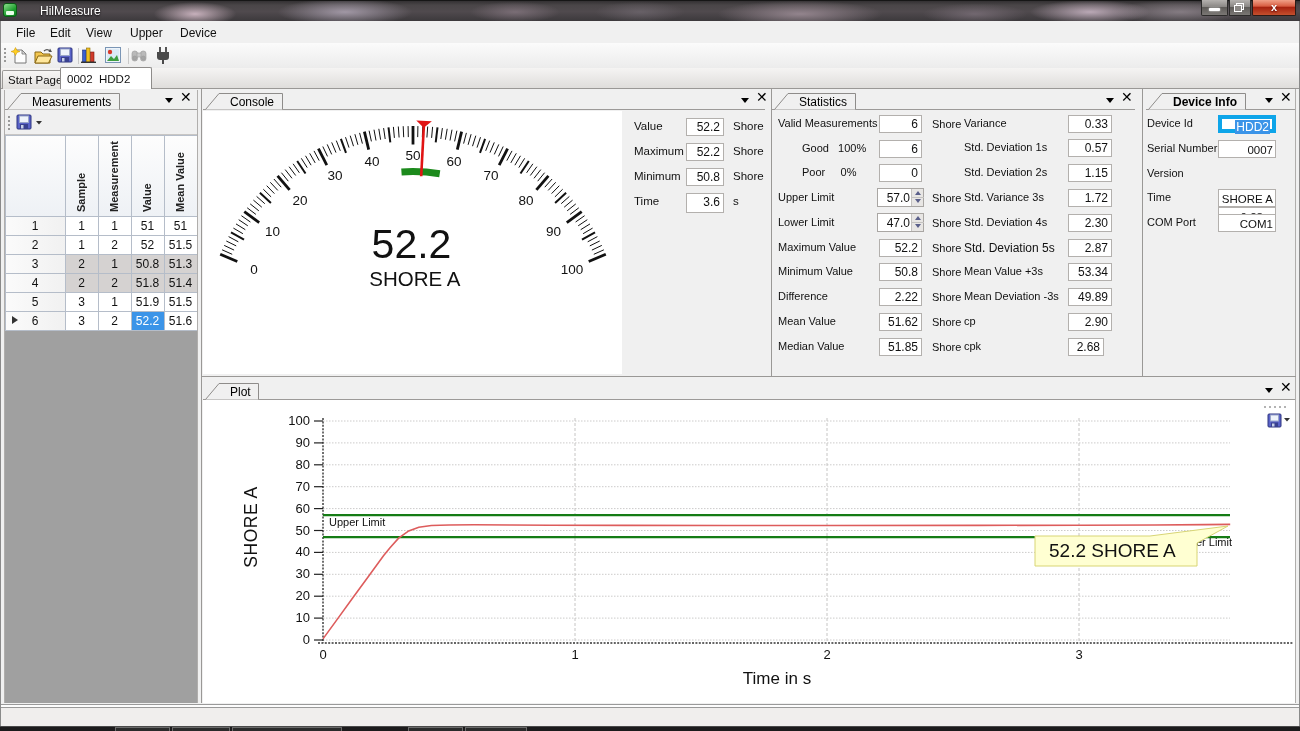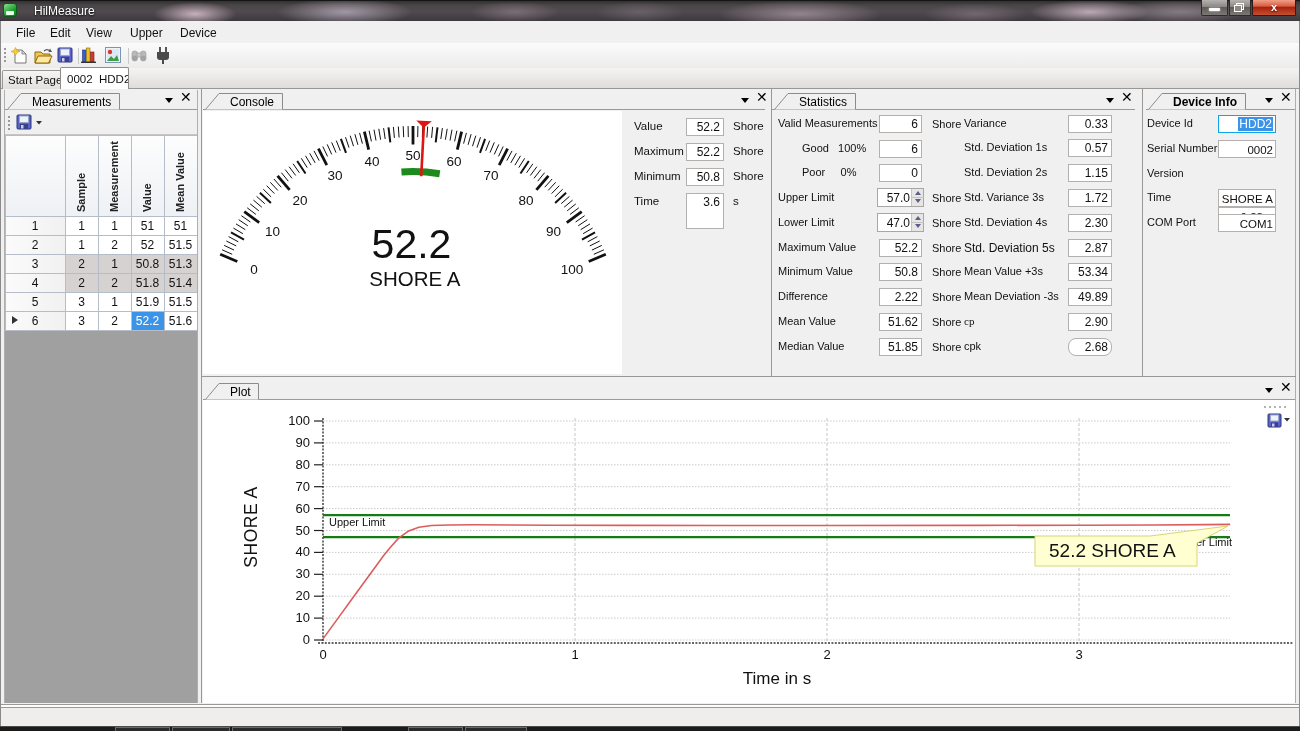--- a/index.html
+++ b/index.html
@@ -19,21 +19,21 @@
  radial-gradient(ellipse 110px 18px at 800px 14px, rgba(165,148,158,.8), rgba(165,148,158,0) 75%),
  radial-gradient(ellipse 80px 16px at 1090px 12px, rgba(205,185,200,.85), rgba(205,185,200,0) 75%),
  radial-gradient(ellipse 70px 14px at 975px 14px, rgba(130,118,128,.7), rgba(130,118,128,0) 75%),
  radial-gradient(ellipse 90px 16px at 1180px 12px, rgba(150,140,148,.75), rgba(150,140,148,0) 75%),
  radial-gradient(ellipse 60px 14px at 640px 12px, rgba(120,112,120,.6), rgba(120,112,120,0) 75%),
  linear-gradient(180deg,#2e2c2e 0%,#4a4648 25%,#504a4e 55%,#3c393c 100%);">
  <div class="abs" style="left:0;top:0;width:1300px;height:1px;background:#161616"></div>
  <div class="abs" style="left:3px;top:3px;width:14px;height:14px;border-radius:3px;background:linear-gradient(145deg,#8fe08f,#1e9e2e 60%,#0d7a1d);border:1px solid #0a5a14">
    <div class="abs" style="left:2px;top:7px;width:8px;height:4px;background:#eaffea;border-radius:1px"></div>
  </div>
- <div class="abs" style="left:34px;top:4px;color:#fff;font-size:12px;text-shadow:0 1px 2px #000;">HilMeasure</div>
+ <div class="abs" style="left:40px;top:4px;color:#fff;font-size:12px;text-shadow:0 1px 2px #000;">HilMeasure</div>
  <div class="abs" style="left:1201px;top:0;width:27px;height:16px;background:linear-gradient(180deg,#b5b2af 0%,#8a8784 45%,#5e5b58 50%,#7b7875 100%);border:1px solid #2c2b2a;border-top:none;border-radius:0 0 2px 2px;">
    <div class="abs" style="left:7px;top:8px;width:11px;height:3px;background:#fff;border-radius:1px;box-shadow:0 0 2px #fff"></div>
     </div>
  <div class="abs" style="left:1229px;top:0;width:22px;height:16px;background:linear-gradient(180deg,#b5b2af 0%,#8a8784 45%,#5e5b58 50%,#7b7875 100%);border:1px solid #2c2b2a;border-top:none;">
    <div class="abs" style="left:6px;top:3px;width:8px;height:7px;border:1px solid #fff;background:rgba(255,255,255,.15)"></div>
    <div class="abs" style="left:4px;top:5px;width:8px;height:7px;border:1px solid #fff;background:#8a8784"></div>
     </div>
  <div class="abs" style="left:1252px;top:0;width:44px;height:16px;background:linear-gradient(180deg,#f0a088 0%,#d95f44 40%,#a72310 50%,#c4502e 100%);border:1px solid #2c1b16;border-top:none;border-radius:0 0 2px 2px;color:#fff;font-weight:bold;font-size:11px;text-align:center;line-height:14px;text-shadow:0 1px 2px #500;">x</div>
 </div>
 
@@ -98,21 +98,21 @@
         <rect x="9" y="0" width="2" height="5" fill="#555"></rect>
    <path d="M1,5 h12 v5 q0,3 -3,3 h-6 q-3,0 -3,-3 z" fill="#4a4a4a"></path>
    <rect x="6" y="13" width="2" height="4" fill="#4a4a4a"></rect>
   </g>
  </svg>
 </div>
 
 <div class="abs" style="left:0;top:68px;width:1300px;height:21px;background:linear-gradient(180deg,#f5f4f3,#dedcda);"></div>
 <div class="abs" style="left:0;top:88px;width:1300px;height:1px;background:#9a9896;"></div>
 <div class="abs" style="left:2px;top:70px;width:61px;height:19px;background:linear-gradient(180deg,#f6f5f4,#e2e0de);border:1px solid #9a9896;border-bottom:none;border-radius:2px 2px 0 0;font-size:11.5px;padding:3px 0 0 5px;white-space:nowrap;overflow:hidden;">Start Page</div>
-<div class="abs" style="left:60px;top:67px;width:69px;height:22px;background:#fff;border:1px solid #8e8c8a;border-bottom:none;border-radius:2px 2px 0 0;font-size:11.5px;padding:5px 0 0 6px;z-index:3;white-space:nowrap;overflow:hidden;">0002&nbsp; HDD2</div>
+<div class="abs" style="left:60px;top:67px;width:92px;height:22px;background:#fff;border:1px solid #8e8c8a;border-bottom:none;border-radius:2px 2px 0 0;font-size:11.5px;padding:5px 0 0 6px;z-index:3;white-space:nowrap;overflow:hidden;">0002&nbsp; HDD2</div>
 <div class="capline" style="left:5px;top:109px;width:192px;"></div>
 <svg class="abs" style="left:7px;top:93px;z-index:2;" width="115" height="18">
     <path d="M0.5,16.5 L14,0.5 H112.5 V16.5" fill="#f0f0f0" stroke="#8e8c8a" stroke-width="1"></path>
     <text x="25" y="13" font-size="12" font-family="Liberation Sans, sans-serif" fill="#000">Measurements</text>
   </svg>
 <div class="abs" style="left:165px;top:98px;width:0;height:0;border-left:4.5px solid transparent;border-right:4.5px solid transparent;border-top:5px solid #000;"></div>
 <div class="cbtn" style="left:180px;top:92px;font-size:14px;">✕</div>
 <div class="abs" style="left:5px;top:111px;width:192px;height:24px;background:#f0f0f0;border-bottom:1px solid #c8c6c4;">
     <div class="abs" style="left:3px;top:4px;width:2px;height:16px;background-image:radial-gradient(circle,#9a9a9a 35%,transparent 40%);background-size:2px 4px;"></div>
     <svg class="abs" style="left:11px;top:3px" width="30" height="18">
@@ -315,21 +315,21 @@
 <div class="lbl" style="left:634px;top:120px;font-size:11.5px;">Value</div>
 <div class="tbox" style="left:686px;top:118px;width:38px;height:18px;">52.2</div>
 <div class="lbl" style="left:733px;top:120px;font-size:11.5px;">Shore</div>
 <div class="lbl" style="left:634px;top:145px;font-size:11.5px;">Maximum</div>
 <div class="tbox" style="left:686px;top:143px;width:38px;height:18px;">52.2</div>
 <div class="lbl" style="left:733px;top:145px;font-size:11.5px;">Shore</div>
 <div class="lbl" style="left:634px;top:170px;font-size:11.5px;">Minimum</div>
 <div class="tbox" style="left:686px;top:168px;width:38px;height:18px;">50.8</div>
 <div class="lbl" style="left:733px;top:170px;font-size:11.5px;">Shore</div>
 <div class="lbl" style="left:634px;top:195px;font-size:11.5px;">Time</div>
-<div class="tbox" style="left:686px;top:193px;width:38px;height:36px;">3.6</div>
+<div class="tbox" style="left:686px;top:193px;width:38px;height:20px;">3.6</div>
 <div class="lbl" style="left:733px;top:195px;font-size:11.5px;">s</div>
 <div class="vline" style="left:771px;top:89px;height:287px;"></div>
 <div class="capline" style="left:772px;top:109px;width:363px;"></div>
 <svg class="abs" style="left:774px;top:93px;z-index:2;" width="84" height="18">
     <path d="M0.5,16.5 L14,0.5 H81.5 V16.5" fill="#f0f0f0" stroke="#8e8c8a" stroke-width="1"></path>
     <text x="25" y="13" font-size="12" font-family="Liberation Sans, sans-serif" fill="#000">Statistics</text>
   </svg>
 <div class="abs" style="left:1106px;top:98px;width:0;height:0;border-left:4.5px solid transparent;border-right:4.5px solid transparent;border-top:5px solid #000;"></div>
 <div class="cbtn" style="left:1121px;top:92px;font-size:14px;">✕</div>
 <div class="lbl" style="left:778px;top:117px;font-size:11px;">Valid Measurements</div>
@@ -383,38 +383,38 @@
 <div class="lbl" style="left:964px;top:191px;font-size:11px;">Std. Variance 3s</div>
 <div class="tbox" style="left:1068px;top:189px;width:44px;height:18px;">1.72</div>
 <div class="lbl" style="left:964px;top:216px;font-size:11px;">Std. Deviation 4s</div>
 <div class="tbox" style="left:1068px;top:214px;width:44px;height:18px;">2.30</div>
 <div class="lbl" style="left:964px;top:241px;font-size:12px;">Std. Deviation 5s</div>
 <div class="tbox" style="left:1068px;top:239px;width:44px;height:18px;">2.87</div>
 <div class="lbl" style="left:964px;top:265px;font-size:11px;">Mean Value +3s</div>
 <div class="tbox" style="left:1068px;top:263px;width:44px;height:18px;">53.34</div>
 <div class="lbl" style="left:964px;top:290px;font-size:11px;">Mean Deviation -3s</div>
 <div class="tbox" style="left:1068px;top:288px;width:44px;height:18px;">49.89</div>
-<div class="lbl" style="left:964px;top:315px;font-size:11px;font-family:Liberation Serif, serif;">cp</div>
+<div class="lbl" style="left:964px;top:315px;font-size:11px;">cp</div>
 <div class="tbox" style="left:1068px;top:313px;width:44px;height:18px;">2.90</div>
 <div class="lbl" style="left:964px;top:340px;font-size:11px;">cpk</div>
-<div class="tbox" style="left:1068px;top:338px;width:44px;height:18px;border-radius:8px;">2.68</div>
+<div class="tbox" style="left:1068px;top:338px;width:36px;height:18px;">2.68</div>
 <div class="vline" style="left:1142px;top:89px;height:287px;"></div>
 <div class="capline" style="left:1146px;top:109px;width:149px;"></div>
 <svg class="abs" style="left:1148px;top:93px;z-index:2;" width="100" height="18">
     <path d="M0.5,16.5 L14,0.5 H97.5 V16.5" fill="#f0f0f0" stroke="#8e8c8a" stroke-width="1"></path>
     <text x="25" y="13" font-size="12" font-family="Liberation Sans, sans-serif" fill="#000" font-weight="bold">Device Info</text>
   </svg>
 <div class="abs" style="left:1265px;top:98px;width:0;height:0;border-left:4.5px solid transparent;border-right:4.5px solid transparent;border-top:5px solid #000;"></div>
 <div class="cbtn" style="left:1280px;top:92px;font-size:14px;">✕</div>
 <div class="lbl" style="left:1147px;top:117px;font-size:11px;">Device Id</div>
-<div class="abs" style="left:1218px;top:115px;width:58px;height:18px;background:#fff;border:1px solid #0ea5e9;font-size:12px;">
+<div class="abs" style="left:1218px;top:115px;width:58px;height:18px;background:#fff;border:4px solid #0ea5e9;font-size:12px;">
     <div class="abs" style="right:2px;top:1px;background:#3b94e8;color:#fff;padding:0 1px;">HDD2</div>
   </div>
 <div class="lbl" style="left:1147px;top:142px;font-size:11px;">Serial Number</div>
-<div class="tbox" style="left:1218px;top:140px;width:58px;height:18px;font-size:11.5px;white-space:nowrap;padding:2px 2px 0 1px;">0002</div>
+<div class="tbox" style="left:1218px;top:140px;width:58px;height:18px;font-size:11.5px;white-space:nowrap;padding:2px 2px 0 1px;">0007</div>
 <div class="lbl" style="left:1147px;top:167px;font-size:11px;">Version</div>
 <div class="tbox" style="left:1218px;top:165px;width:58px;height:18px;font-size:11.5px;white-space:nowrap;padding:2px 12px 0 1px;margin-top:42px;">0.28</div>
 <div class="lbl" style="left:1147px;top:191px;font-size:11px;">Time</div>
 <div class="tbox" style="left:1218px;top:189px;width:58px;height:18px;font-size:11.5px;white-space:nowrap;padding:2px 2px 0 1px;">SHORE A</div>
 <div class="lbl" style="left:1147px;top:216px;font-size:11px;">COM Port</div>
 <div class="tbox" style="left:1218px;top:214px;width:58px;height:18px;font-size:11.5px;white-space:nowrap;padding:2px 2px 0 1px;">COM1</div>
 <div class="abs" style="left:1295px;top:89px;width:1px;height:614px;background:#b0aeac;"></div>
 <div class="hline" style="left:202px;top:376px;width:1094px;"></div>
 <div class="capline" style="left:203px;top:399px;width:1092px;"></div>
 <svg class="abs" style="left:205px;top:383px;z-index:2;" width="56" height="18">

